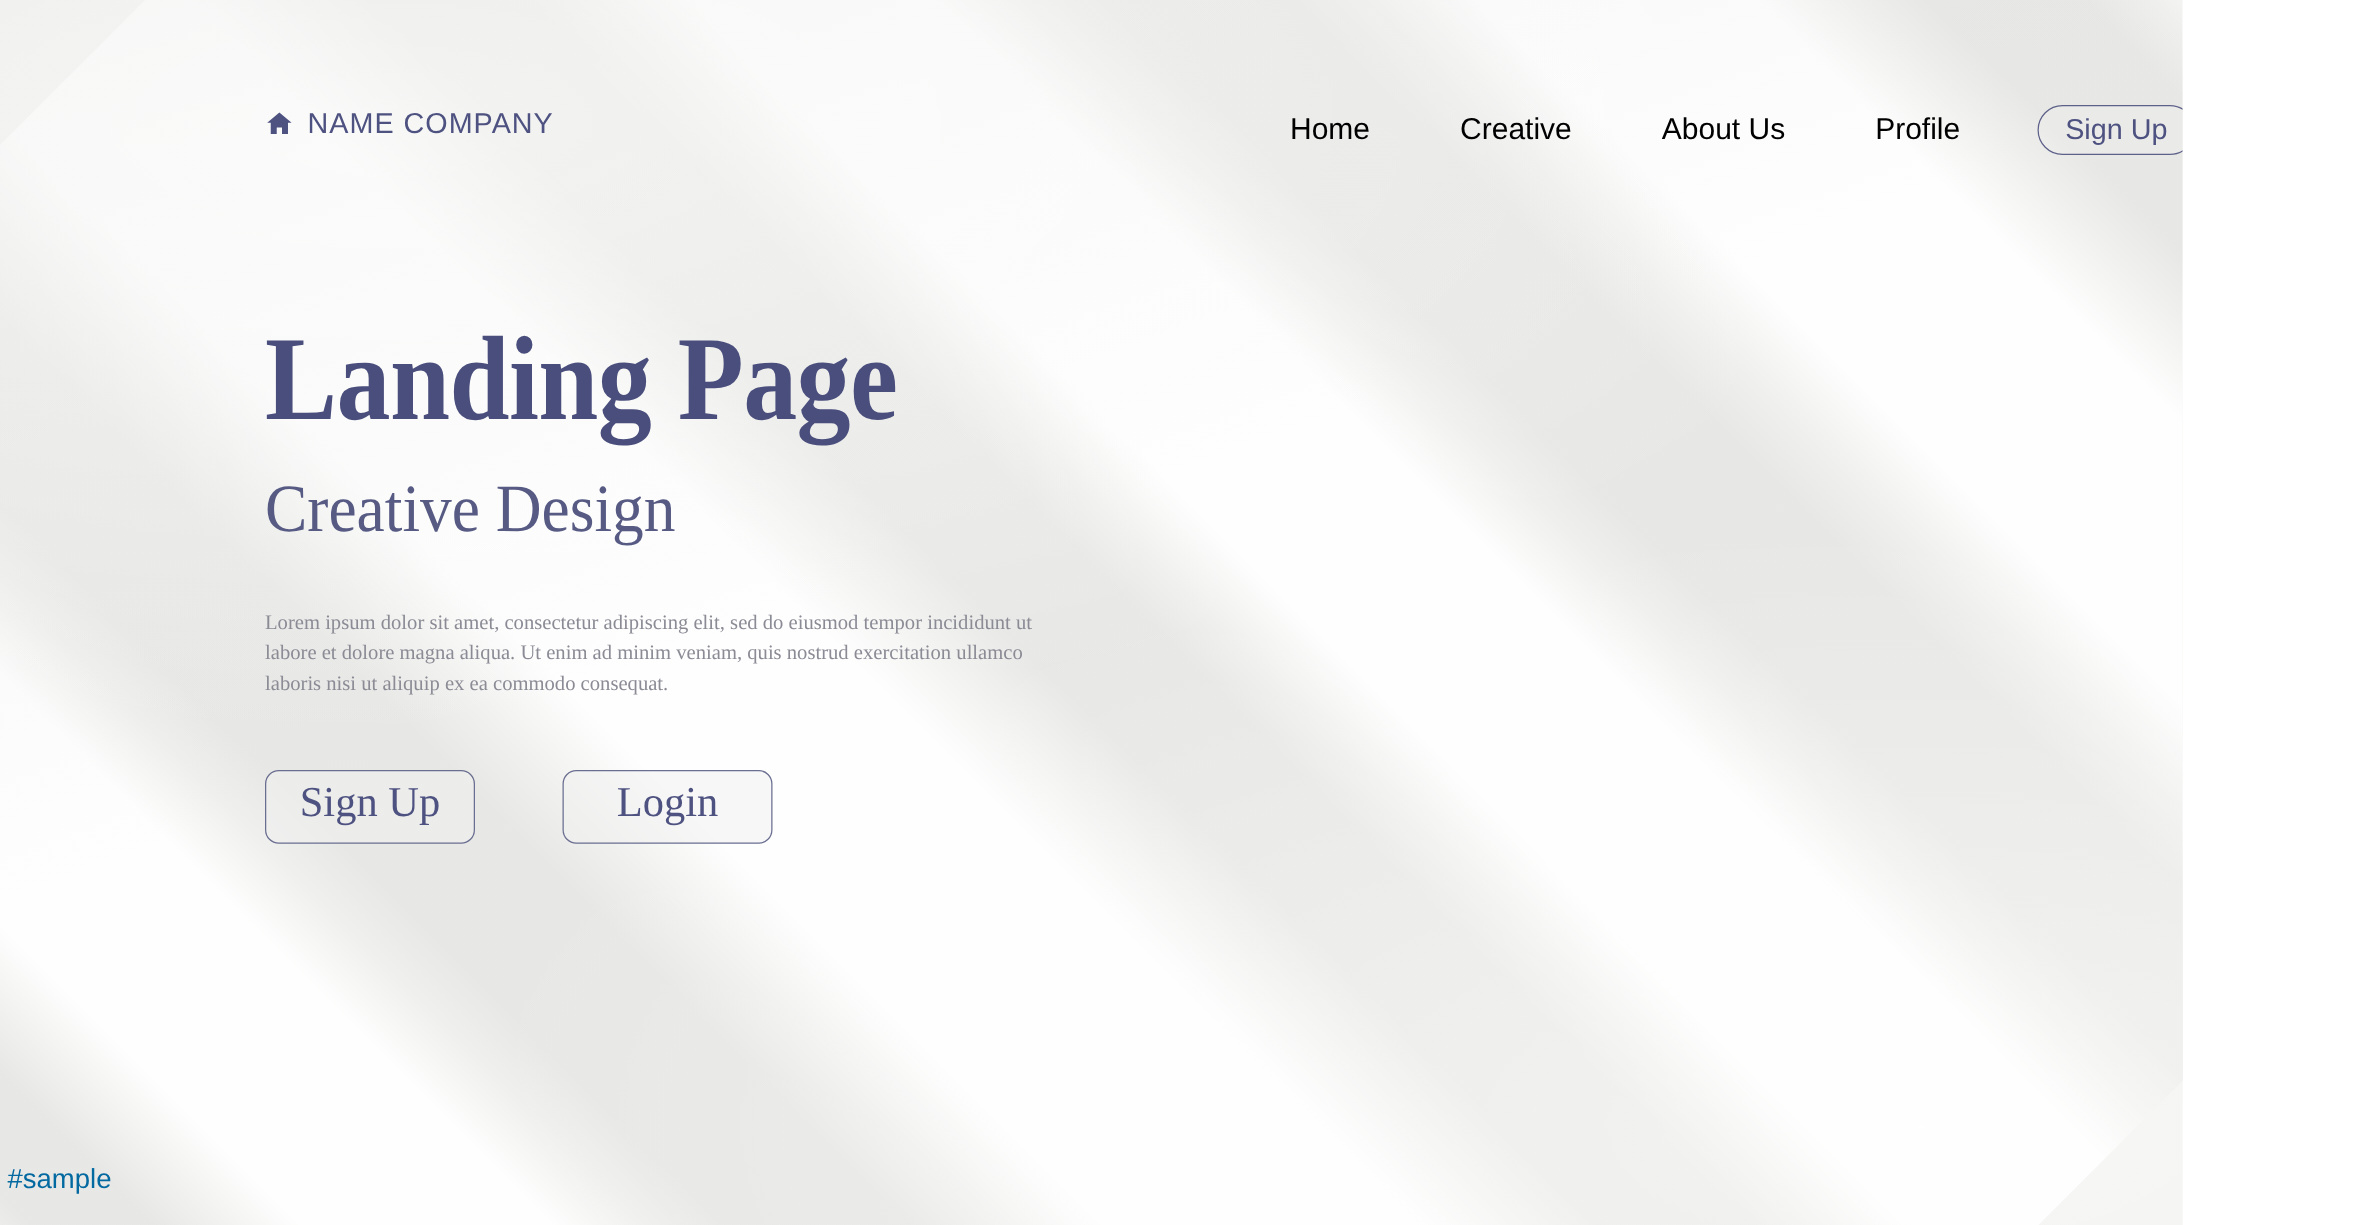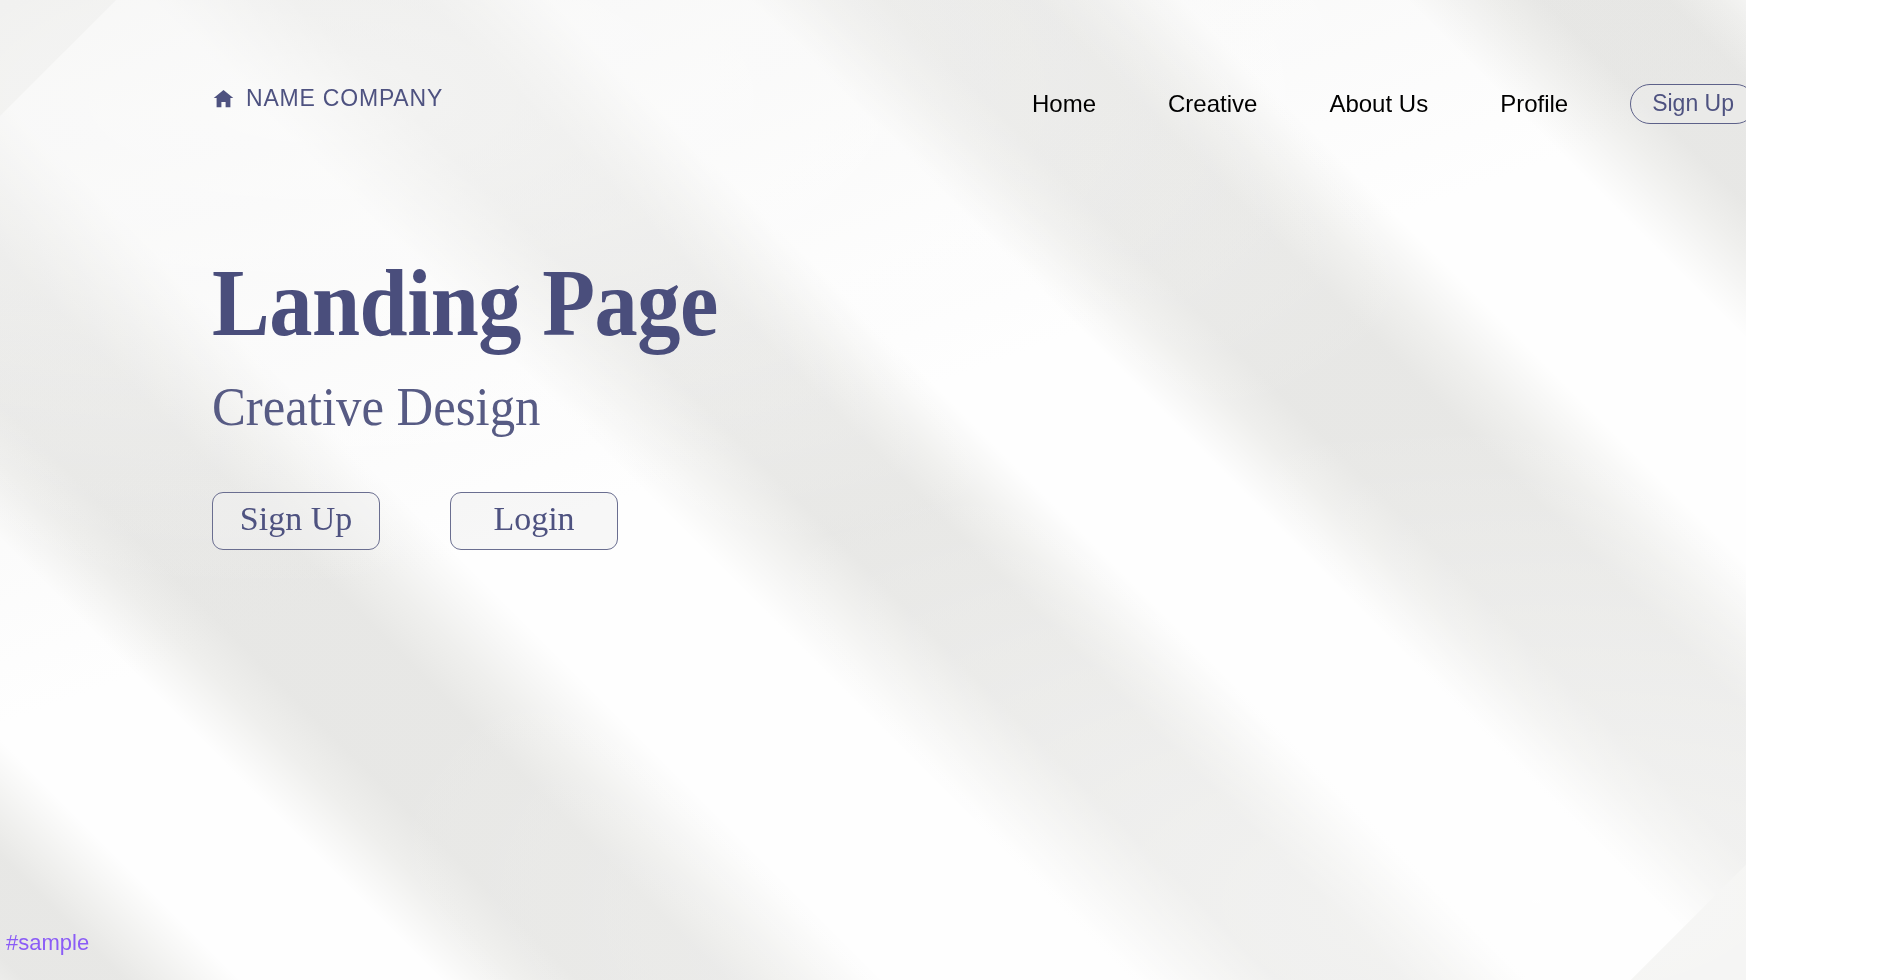--- a/index.html
+++ b/index.html
@@ -149,21 +149,21 @@
     line-height:1.08;
     cursor:pointer;
     white-space:nowrap;
   }
 
   
   #watermark {
     position:absolute;
     left:6px; bottom:24px;
     font-size:22px;
-    color:#8b5cf6;
+    color:#0369a1;
     z-index:5;
     white-space:nowrap;
   }
 </style>
 </head>
 <body>
 
 <div id="page">
 
   <div class="bg-bands" id="bg-bands">
@@ -205,20 +205,21 @@
     </div>
 
   </div>
 
   <div id="hero">
 
     <h1 id="hero-title">Landing Page</h1>
 
     <h2 id="hero-subtitle">Creative Design</h2>
 
+    <p id="hero-body">Lorem ipsum dolor sit amet, consectetur adipiscing elit, sed do eiusmod tempor incididunt ut labore et dolore magna aliqua. Ut enim ad minim veniam, quis nostrud exercitation ullamco laboris nisi ut aliquip ex ea commodo consequat.</p>
 
     <div id="hero-actions">
       <span class="cta">Sign Up</span>
       <span class="cta">Login</span>
     </div>
 
   </div>
 
   <div id="watermark">#sample</div>
 

